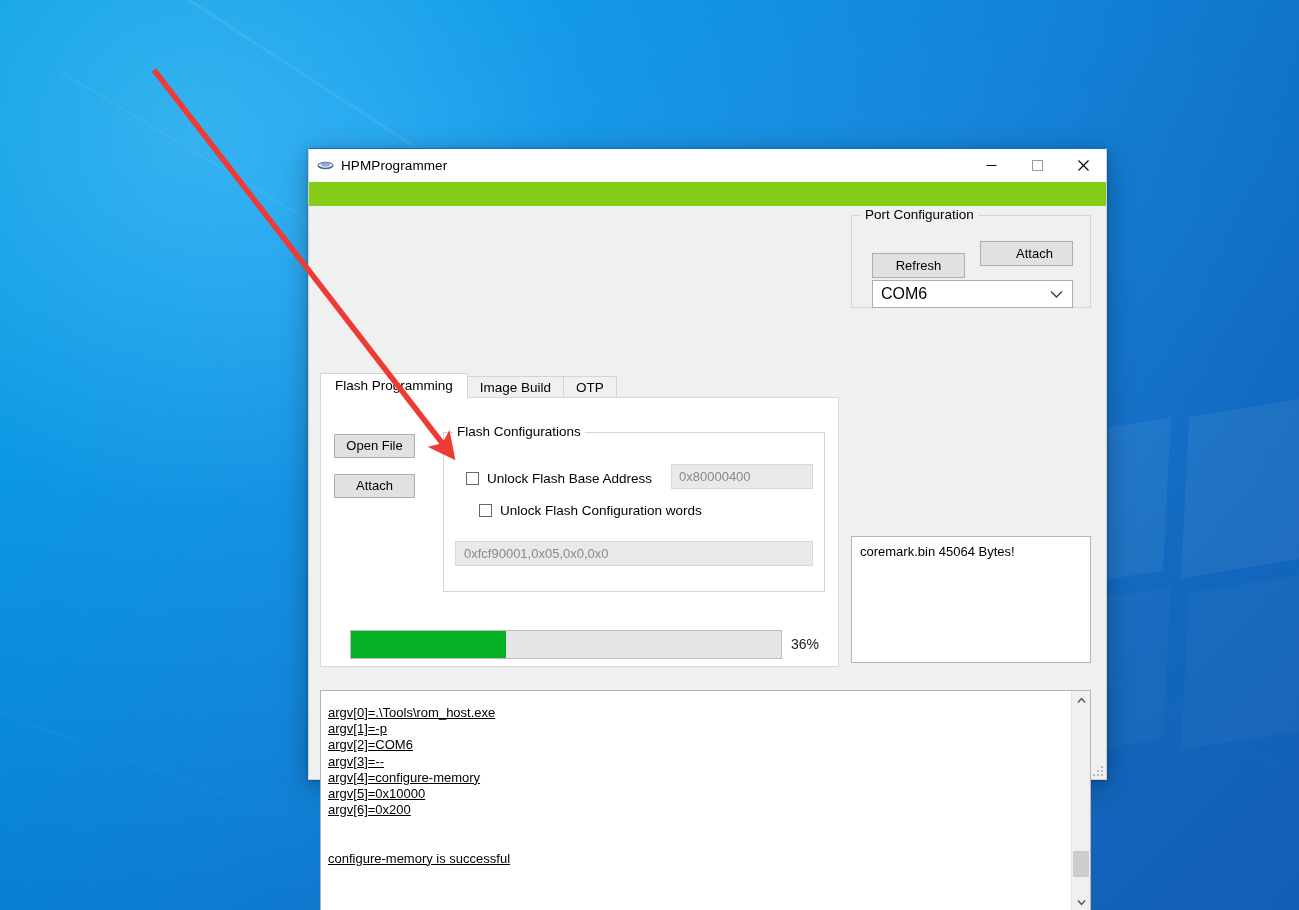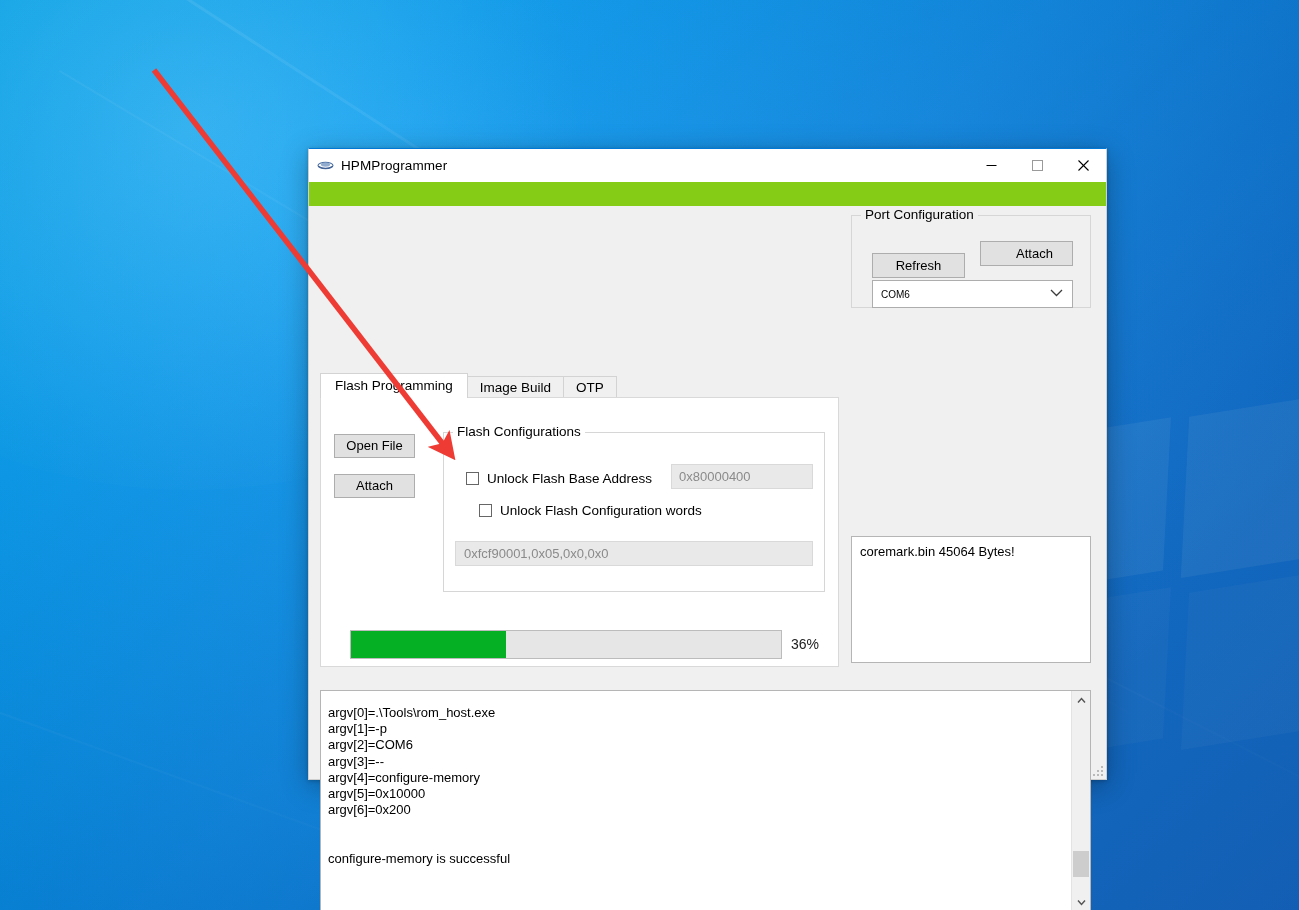--- a/index.html
+++ b/index.html
@@ -265,21 +265,21 @@
     position: absolute;
     left: 20px;
     top: 64px;
     width: 201px;
     height: 28px;
     background: #ffffff;
     border: 1px solid #adadad;
     box-sizing: border-box;
     display: flex;
     align-items: center;
-    font-size: 10px;
+    font-size: 16px;
     padding-left: 8px;
     color: #000;
   }
   #combo-port .chev {
     position: absolute;
     right: 9px;
     top: 50%;
     transform: translateY(-50%);
   }
 
@@ -339,20 +339,21 @@
     top: 0;
     right: 20px;
     bottom: 0;
     padding: 14px 0 0 7px;
     font-size: 13px;
     line-height: 16.2px;
     color: #000;
     white-space: pre;
     overflow: hidden;
     font-family: "Liberation Sans", sans-serif;
+    text-decoration: underline;
   }
   #scrollbar {
     position: absolute;
     right: 0;
     top: 0;
     bottom: 0;
     width: 18px;
     background: #f0f0f0;
     border-left: 1px solid #e3e3e3;
   }

